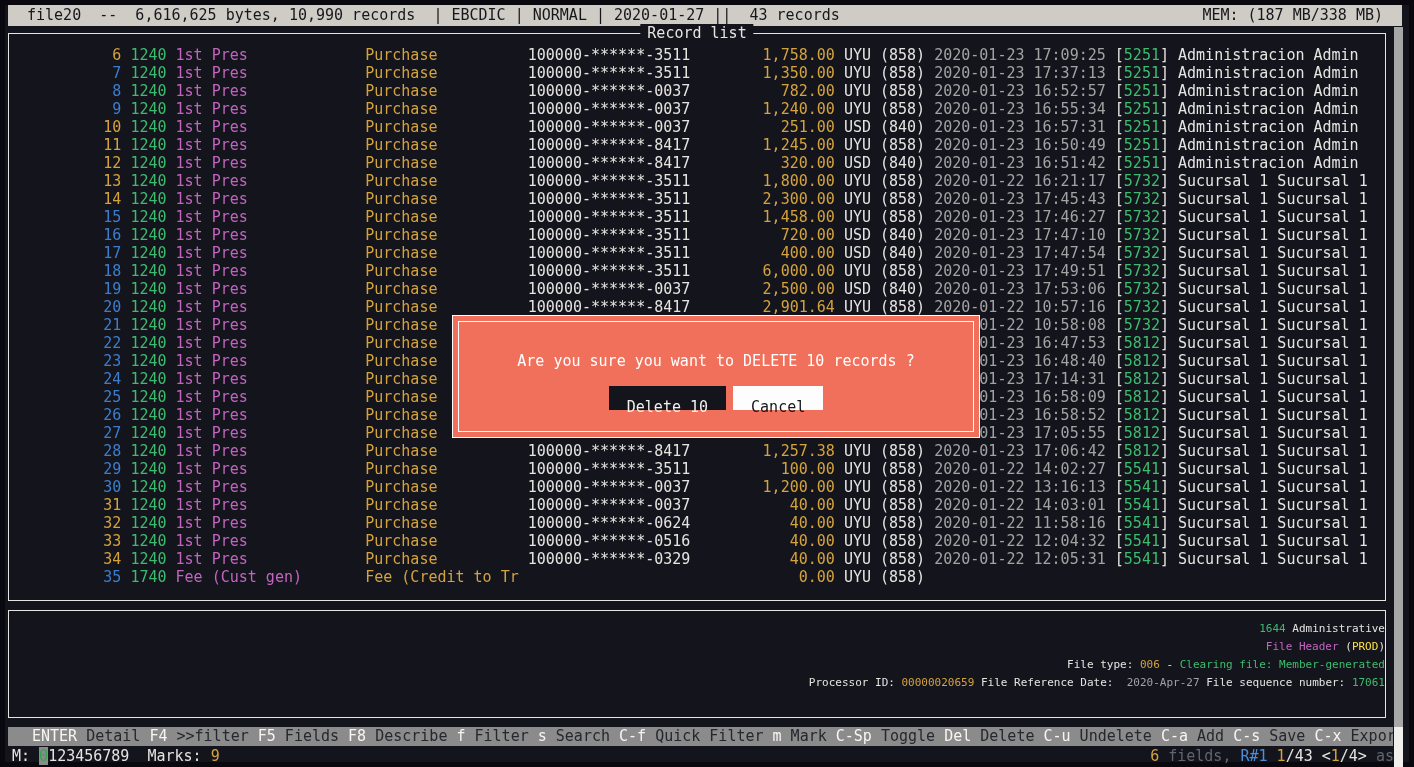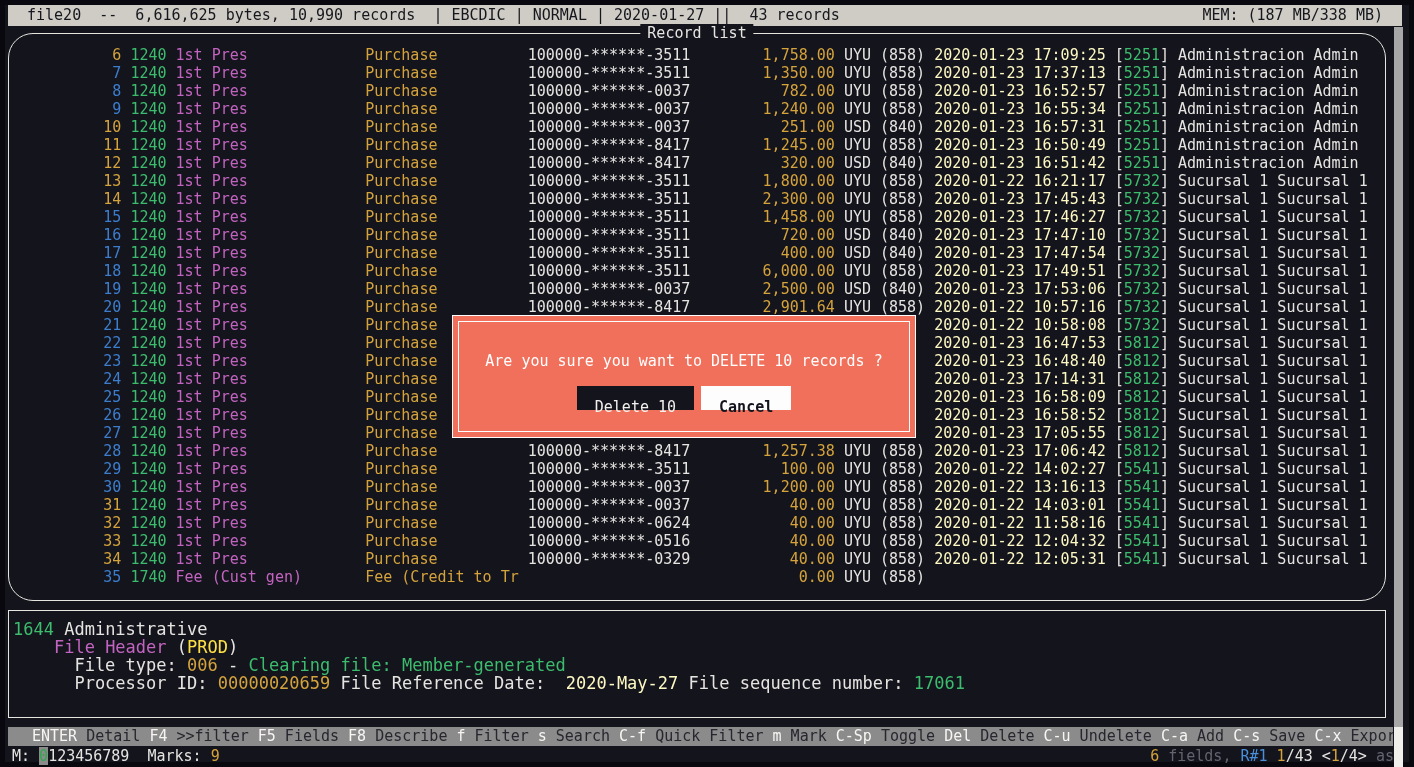--- a/index.html
+++ b/index.html
@@ -5,55 +5,55 @@
   html,body{margin:0;padding:0;background:#07070c;}
   .screen{position:relative;width:1414px;height:767px;background:#14141d;
     box-shadow:inset 0 0 0 5px #08080e;overflow:hidden;
     font-family:"DejaVu Sans Mono",monospace;}
   
   .topbar{position:absolute;left:8px;top:5px;width:1394px;height:21px;background:#cfccc5;
     color:#16161d;font-size:15px;line-height:21px;display:flex;justify-content:space-between;
     padding:0 19px;box-sizing:border-box;white-space:pre;}
   
   .panel{position:absolute;left:8px;border:1px solid #e7e5e0;box-sizing:border-box;}
-  .record-panel{top:33px;width:1378px;height:568px;border-radius:25px;}
+  .record-panel{top:33px;width:1378px;height:568px;}
   .panel-title{position:absolute;top:-10px;left:50%;transform:translateX(-50%);
     background:#14141d;padding:0 7px;color:#e7e5e0;font-size:15px;line-height:19px;white-space:pre;}
   #rows{position:absolute;inset:0;padding:12px 0 0 4px;overflow:hidden;}
   .trow{white-space:pre;font-size:15px;line-height:18px;height:18px;}
   
   .b{color:#3c7ecd;} .y{color:#d4a33c;} .g{color:#3cbd6d;} .m{color:#c364c0;}
-  .gd{color:#d4a33c;} .w{color:#e6e4e0;} .c{color:#fef9c3;margin-top:20px;} .dim{color:#64646f;}
+  .gd{color:#d4a33c;} .w{color:#e6e4e0;} .c{color:#a3a3a3;margin-top:20px;} .dim{color:#64646f;}
   .red{color:#fde047;} .blue{color:#4a90d9;margin-top:29px;}
   
   .detail-panel{top:610px;width:1378px;height:108px;}
   #detail-lines{position:absolute;inset:0;padding:9px 0 0 4px;}
-  .dline{white-space:pre;font-size:17px;line-height:18px;height:18px;}
+  .dline{white-space:pre;font-size:11px;line-height:18px;height:18px;text-align:right;}
   
   .funcbar{position:absolute;left:8px;top:727px;width:1385px;height:19px;background:#8b8b8b;
     font-size:15px;line-height:19px;white-space:pre;overflow:hidden;padding-left:24px;box-sizing:border-box;}
   .fkey{color:#f7f6f3;} .flabel{color:#26262e;}
   
   .statusbar{position:absolute;left:8px;top:747px;width:1390px;height:30px;display:flex;
     justify-content:space-between;font-size:15px;line-height:19px;white-space:pre;padding:0 4px;box-sizing:border-box;}
   .chip{background:#8b8b8b;color:#2fa84f;}
   
   .scrollbar{position:absolute;left:1394px;top:27px;width:9px;height:740px;background:#a7a7a7;}
   .thumb{position:absolute;left:0;bottom:0;width:9px;height:40px;background:#f0efec;}
   
-  .dialog{position:absolute;left:452px;top:315px;width:464px;height:123px;z-index:5;border-radius:7px;}
+  .dialog{position:absolute;left:452px;top:315px;width:528px;height:123px;z-index:5;border-radius:7px;}
   .dialog-inner{position:absolute;inset:0;border:1px solid #fdfdfd;outline:5px solid transparent;}
   .dialog .frame{position:absolute;inset:5px;border:1px solid #fdfdfd;}
   .dialog-msg{position:absolute;left:0;right:0;top:36px;text-align:center;color:#ffffff;
     font-size:15px;white-space:pre;}
   .dialog-btns{position:absolute;left:0;right:0;top:70px;display:flex;justify-content:center;gap:7px;}
   .dialog-btns button{font-family:"DejaVu Sans Mono",monospace;font-size:15px;border:none;
     height:20px;padding:12px 18px;cursor:pointer;white-space:pre;}
   .btn-delete{background:#14141d;color:#f2f1ee;}
-  .btn-cancel{background:#fdfdfd;color:#14141d;font-weight:bold;}
+  .btn-cancel{background:#fdfdfd;color:#14141d;}
 </style>
 </head>
 <body>
 
 <div class="screen">
 
   <div class="topbar">
     <span>file20  --  6,616,625 bytes, 10,990 records  | EBCDIC | NORMAL | 2020-01-27 ||  43 records</span>
     <span>MEM: (187 MB/338 MB)</span>
   </div>
@@ -92,21 +92,21 @@
         <div class="trow"><span class="y">          34</span><span class="w"> </span><span class="g">1240</span><span class="w"> </span><span class="m">1st Pres             </span><span class="gd">Purchase          </span><span class="w">100000-******-0329</span><span class="gd">           40.00</span><span class="w"> </span><span class="w">UYU (858) </span><span class="c">2020-01-22 12:05:31</span><span class="w"> </span><span class="w">[</span><span class="g">5541</span><span class="w">]</span><span class="w"> </span><span class="w">Sucursal 1 Sucursal 1</span></div>
         <div class="trow"><span class="b">          35</span><span class="w"> </span><span class="g">1740</span><span class="w"> </span><span class="m">Fee (Cust gen)       </span><span class="gd">Fee (Credit to Tr </span><span class="w">                  </span><span class="gd">            0.00</span><span class="w"> </span><span class="w">UYU (858) </span><span class="c">                   </span><span class="w"> </span><span class="w"> </span><span class="g">    </span><span class="w"> </span><span class="w"> </span><span class="w"></span></div>
       </div>
   </div>
 
   <div class="panel detail-panel">
     <div id="detail-lines">
         <div class="dline"><span class="g">1644</span><span class="w"> Administrative</span></div>
         <div class="dline"><span class="w">    </span><span class="m">File Header</span><span class="w"> (</span><span class="red">PROD</span><span class="w">)</span></div>
         <div class="dline"><span class="w">      File type: </span><span class="gd">006</span><span class="w"> - </span><span class="g">Clearing file: Member-generated</span></div>
-        <div class="dline"><span class="w">      Processor ID: </span><span class="gd">00000020659</span><span class="w"> File Reference Date:  </span><span class="c">2020-May-27</span><span class="w"> File sequence number: </span><span class="g">17061</span></div>
+        <div class="dline"><span class="w">      Processor ID: </span><span class="gd">00000020659</span><span class="w"> File Reference Date:  </span><span class="c">2020-Apr-27</span><span class="w"> File sequence number: </span><span class="g">17061</span></div>
       </div>
   </div>
 
   <div class="funcbar" id="funcbar"><span><span class="fkey">ENTER</span><span class="flabel"> Detail</span></span><span class="flabel"> </span><span><span class="fkey">F4</span><span class="flabel"> &gt;&gt;filter</span></span><span class="flabel"> </span><span><span class="fkey">F5</span><span class="flabel"> Fields</span></span><span class="flabel"> </span><span><span class="fkey">F8</span><span class="flabel"> Describe</span></span><span class="flabel"> </span><span><span class="fkey">f</span><span class="flabel"> Filter</span></span><span class="flabel"> </span><span><span class="fkey">s</span><span class="flabel"> Search</span></span><span class="flabel"> </span><span><span class="fkey">C-f</span><span class="flabel"> Quick Filter</span></span><span class="flabel"> </span><span><span class="fkey">m</span><span class="flabel"> Mark</span></span><span class="flabel"> </span><span><span class="fkey">C-Sp</span><span class="flabel"> Toggle</span></span><span class="flabel"> </span><span><span class="fkey">Del</span><span class="flabel"> Delete</span></span><span class="flabel"> </span><span><span class="fkey">C-u</span><span class="flabel"> Undelete</span></span><span class="flabel"> </span><span><span class="fkey">C-a</span><span class="flabel"> Add</span></span><span class="flabel"> </span><span><span class="fkey">C-s</span><span class="flabel"> Save</span></span><span class="flabel"> </span><span><span class="fkey">C-x</span><span class="flabel"> Export</span></span><span class="flabel"> </span></div>
 
   <div class="statusbar">
     <div id="status-left"><span class="w">M: </span><span class="chip">0</span><span class="w">123456789</span><span class="w">  Marks: </span><span class="gd">9</span></div>
     <div id="status-right"><span class="gd">6</span><span class="dim"> fields, </span><span class="blue">R#1</span><span class="w"> </span><span class="gd">1</span><span class="w">/43</span><span class="w"> &lt;</span><span class="gd">1</span><span class="w">/4&gt;</span><span class="dim"> as</span></div>
   </div>
 

